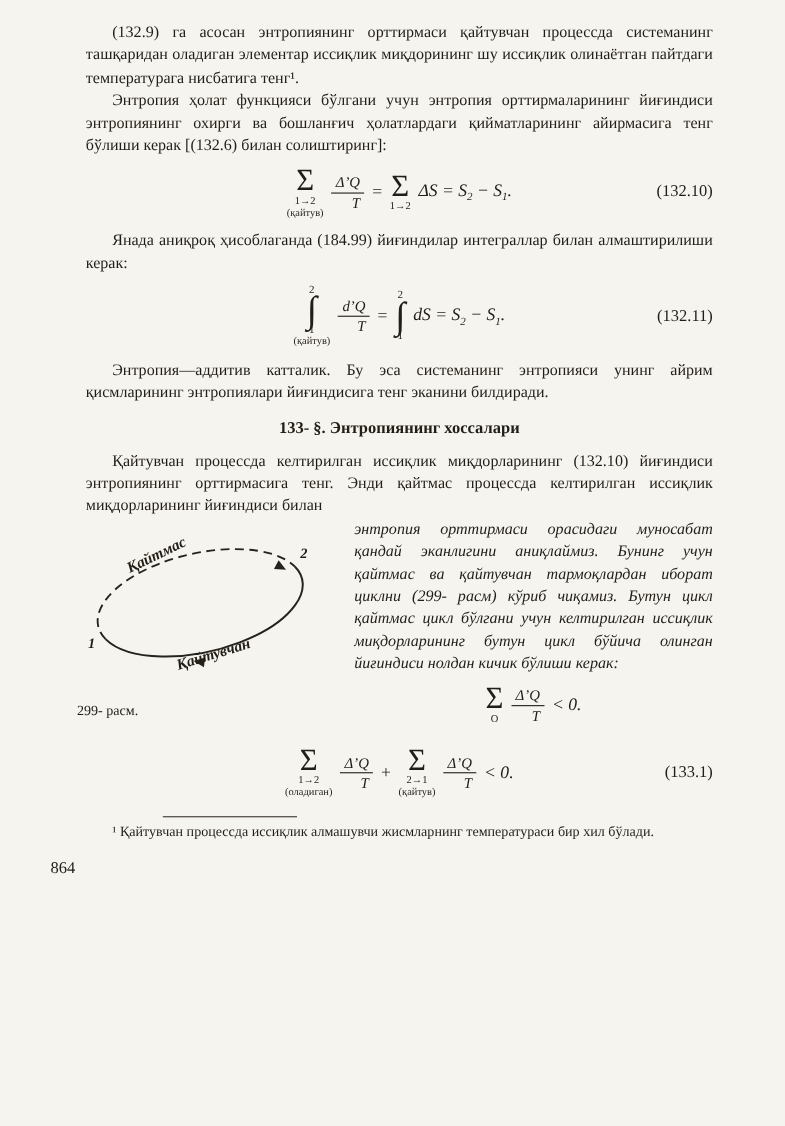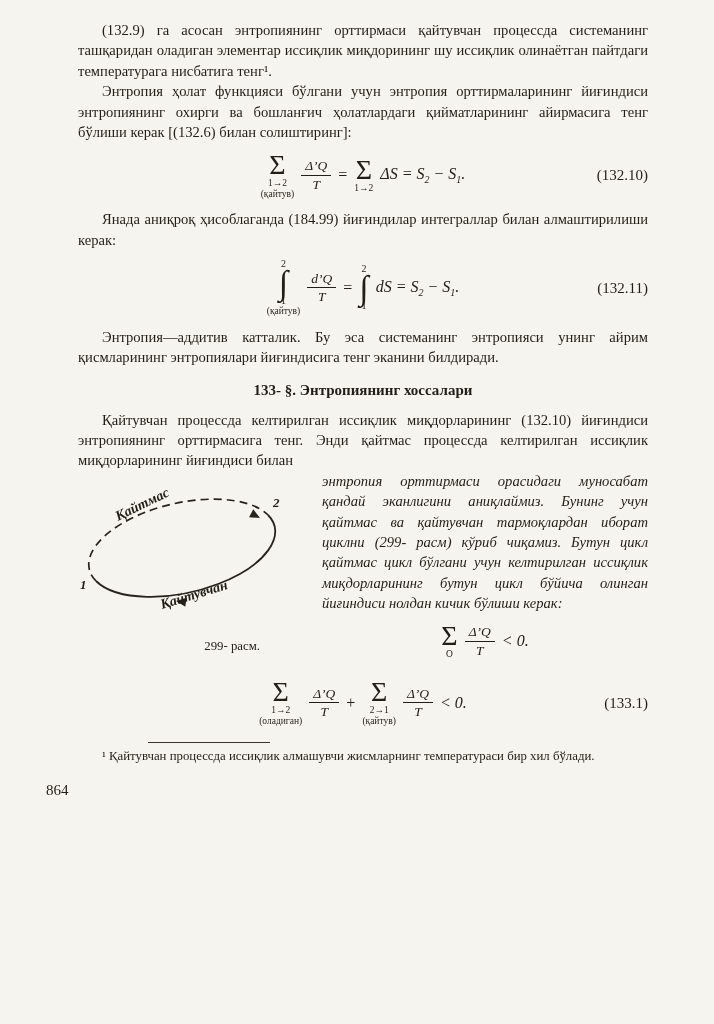--- a/index.html
+++ b/index.html
@@ -33,38 +33,38 @@
     display:flex; align-items:center; justify-content:center;
     gap:7px; font-style:italic; font-size:16px;
   }
   .formula-number {
     position:absolute; right:0; top:50%; transform:translateY(-50%);
     font-style:normal; font-size:15px;
   }
   .bigop { display:inline-flex; flex-direction:column; align-items:center; line-height:1; }
   .op-sym { font-size:28px; font-style:normal; line-height:0.95; }
   .op-sub { font-size:9.5px; font-style:normal; margin-top:1px; white-space:nowrap; }
-  .frac { display:inline-flex; flex-direction:column; align-items:center; }
+  .frac { display:inline-flex; flex-direction:column; align-items:flex-end; }
   .frac .num { padding:0 4px 1px; border-bottom:1.3px solid currentColor; font-size:13.5px; line-height:1.15; }
   .frac .den { padding:1px 4px 0; font-size:13.5px; line-height:1.15; }
   .intop { display:inline-flex; flex-direction:column; align-items:center; line-height:1; }
   .int-lim { font-size:10px; font-style:normal; }
   .int-sym { font-size:34px; line-height:0.8; font-style:normal; }
   .int-below { font-size:9.5px; font-style:normal; margin-top:1px; white-space:nowrap; }
   .tail { white-space:nowrap; }
   .tail sub { font-size:10px; }
   .op-plus, .op-eq { font-style:normal; }
 
   
   .wrap-section { overflow:visible; }
   .cycle-figure { float:left; width:238px; margin:6px 14px 4px -8px; }
   .cycle-figure svg { display:block; }
   .fig-label { font-style:italic; font-weight:bold; font-size:14px; fill:#211d17; }
   .fig-point { font-style:italic; font-weight:bold; font-size:13px; fill:#211d17; }
-  .fig-caption { font-size:12.8px; text-align:right; width:190px; margin-top:10px; }
+  .fig-caption { font-size:12.8px; text-align:left; width:190px; margin-top:10px; }
   .clear { clear:both; }
 
   
   .footnote-rule { border-top:1px solid #3a362f; width:122px; margin:16px 0 5px 70px; }
   .footnote {
     font-size:12.8px; line-height:1.35; text-align:justify; text-indent:24px;
   }
   .page-number { font-size:15px; margin:16px 0 0 -32px; }
 </style>
 </head>

